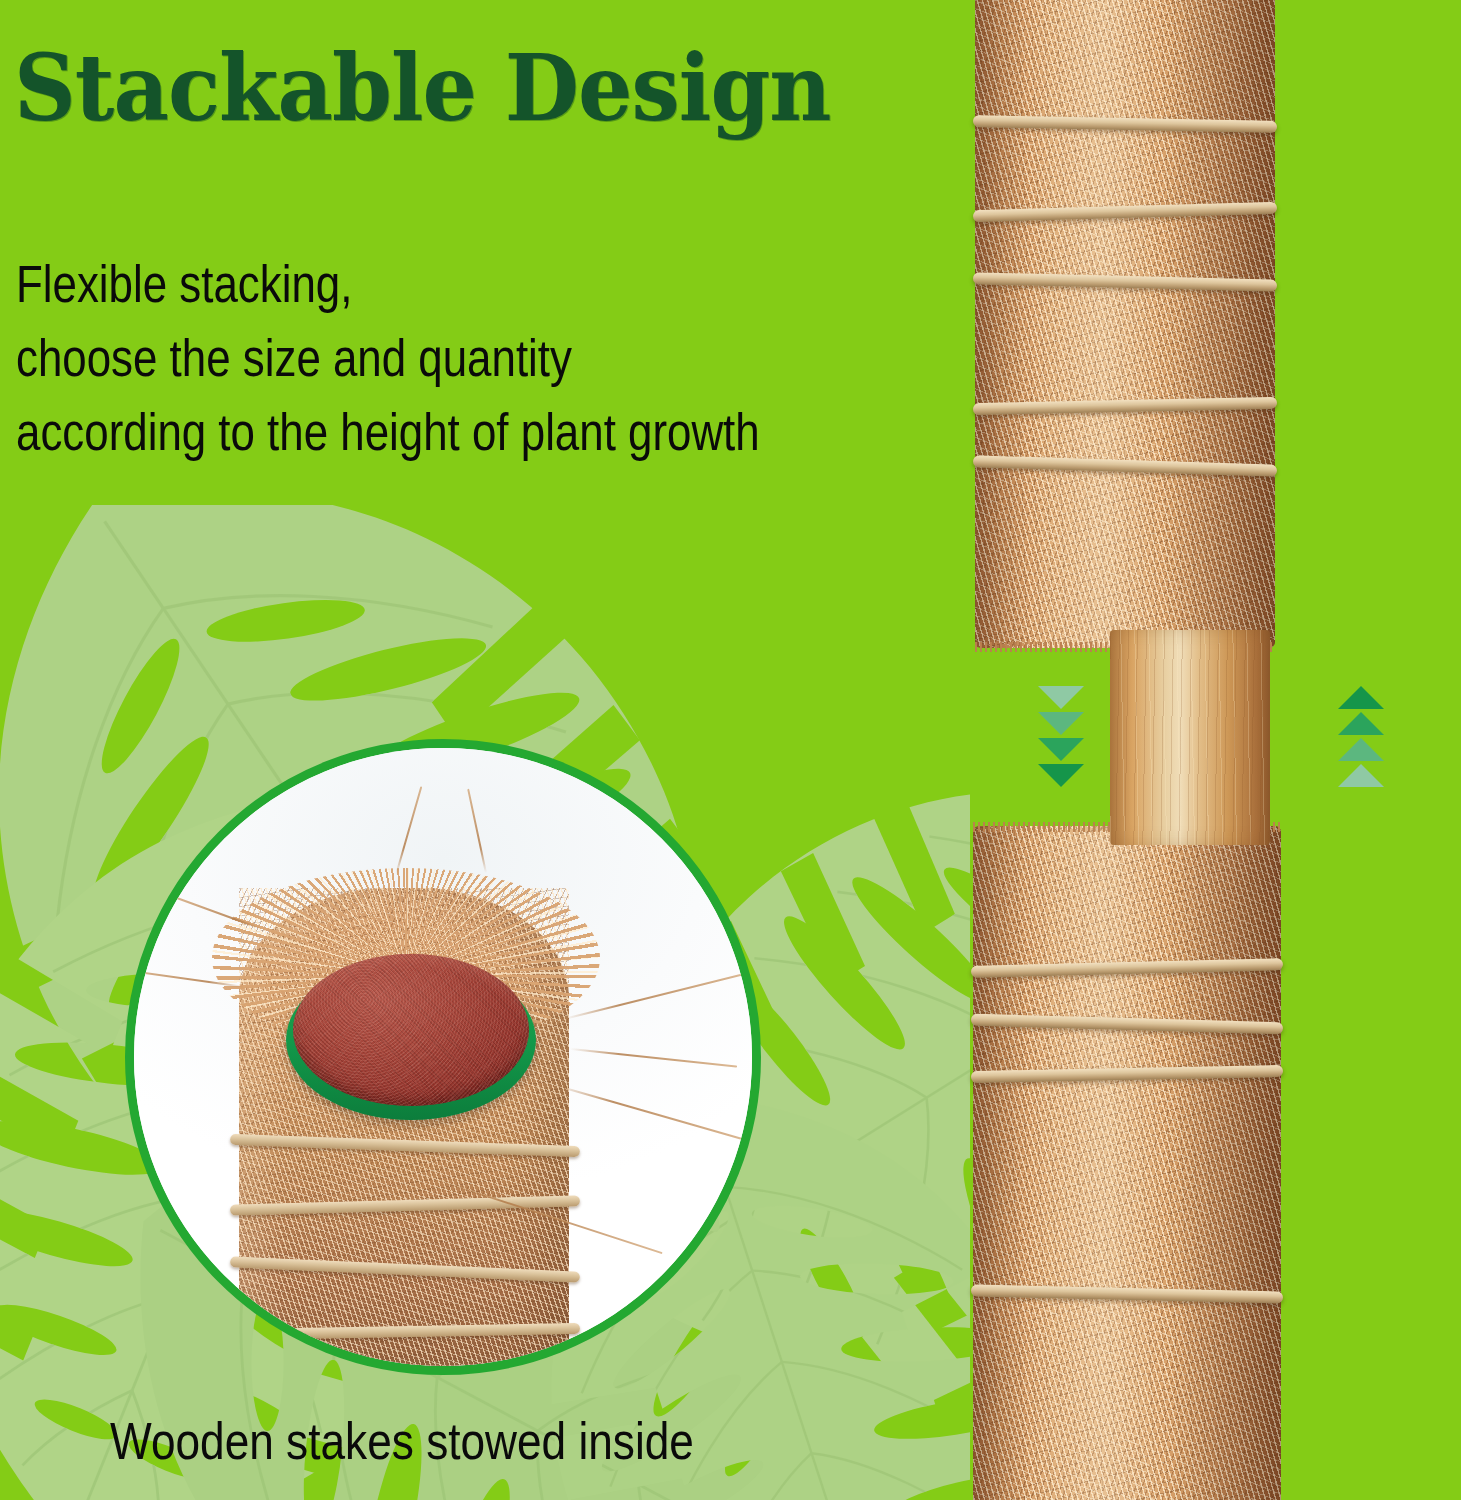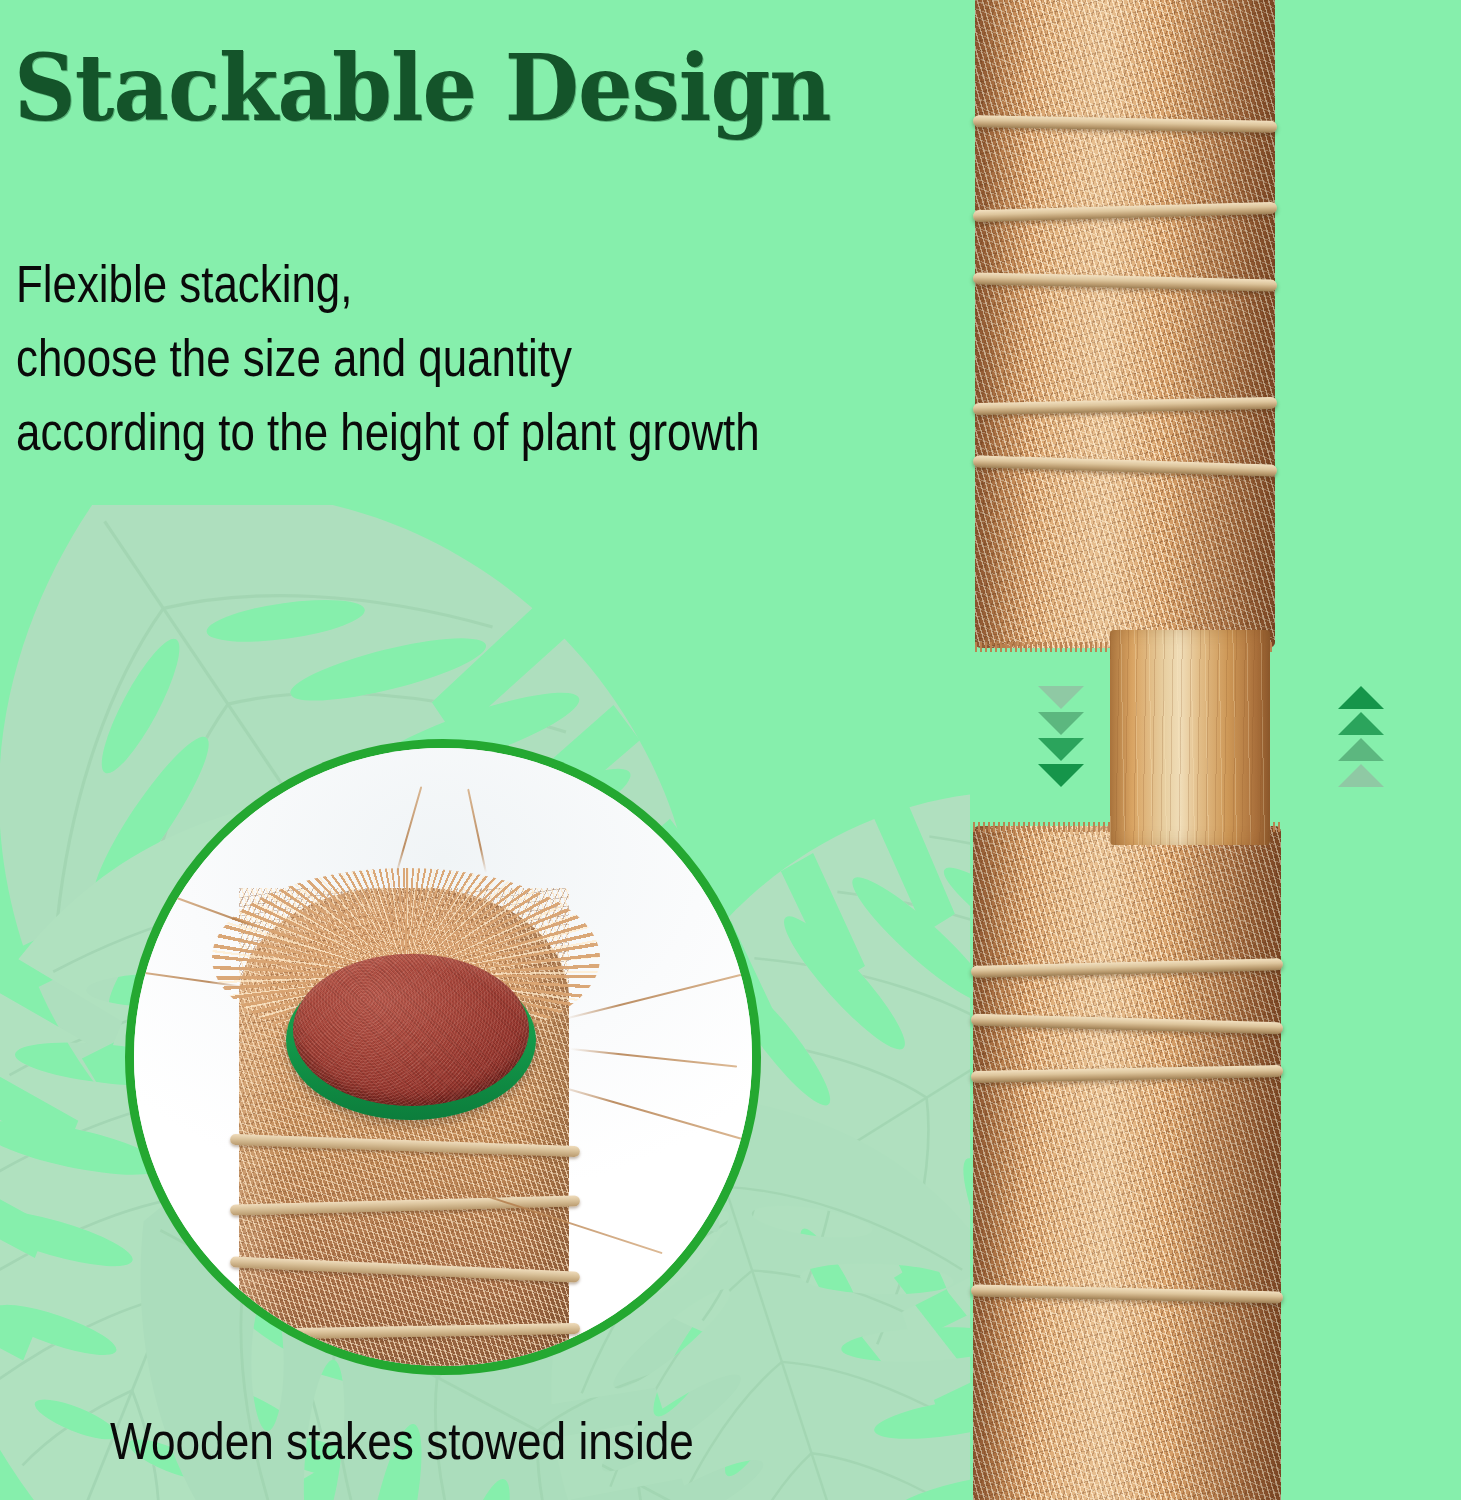--- a/index.html
+++ b/index.html
@@ -4,21 +4,21 @@
 <style>
   html,body{margin:0;padding:0;background:#fff;}
   body{
     font-family:"Liberation Sans", sans-serif;
     -webkit-font-smoothing:antialiased;
   }
   #page{
     position:relative;
     width:1461px;
     height:1500px;
-    background:#86efac;
+    background:#84cc16;
     overflow:hidden;
   }
 
   
   #headline{
     position:absolute;
     left:14px; top:42px;
     width:920px;
     font-family:"DejaVu Serif", serif;
     font-weight:700;

